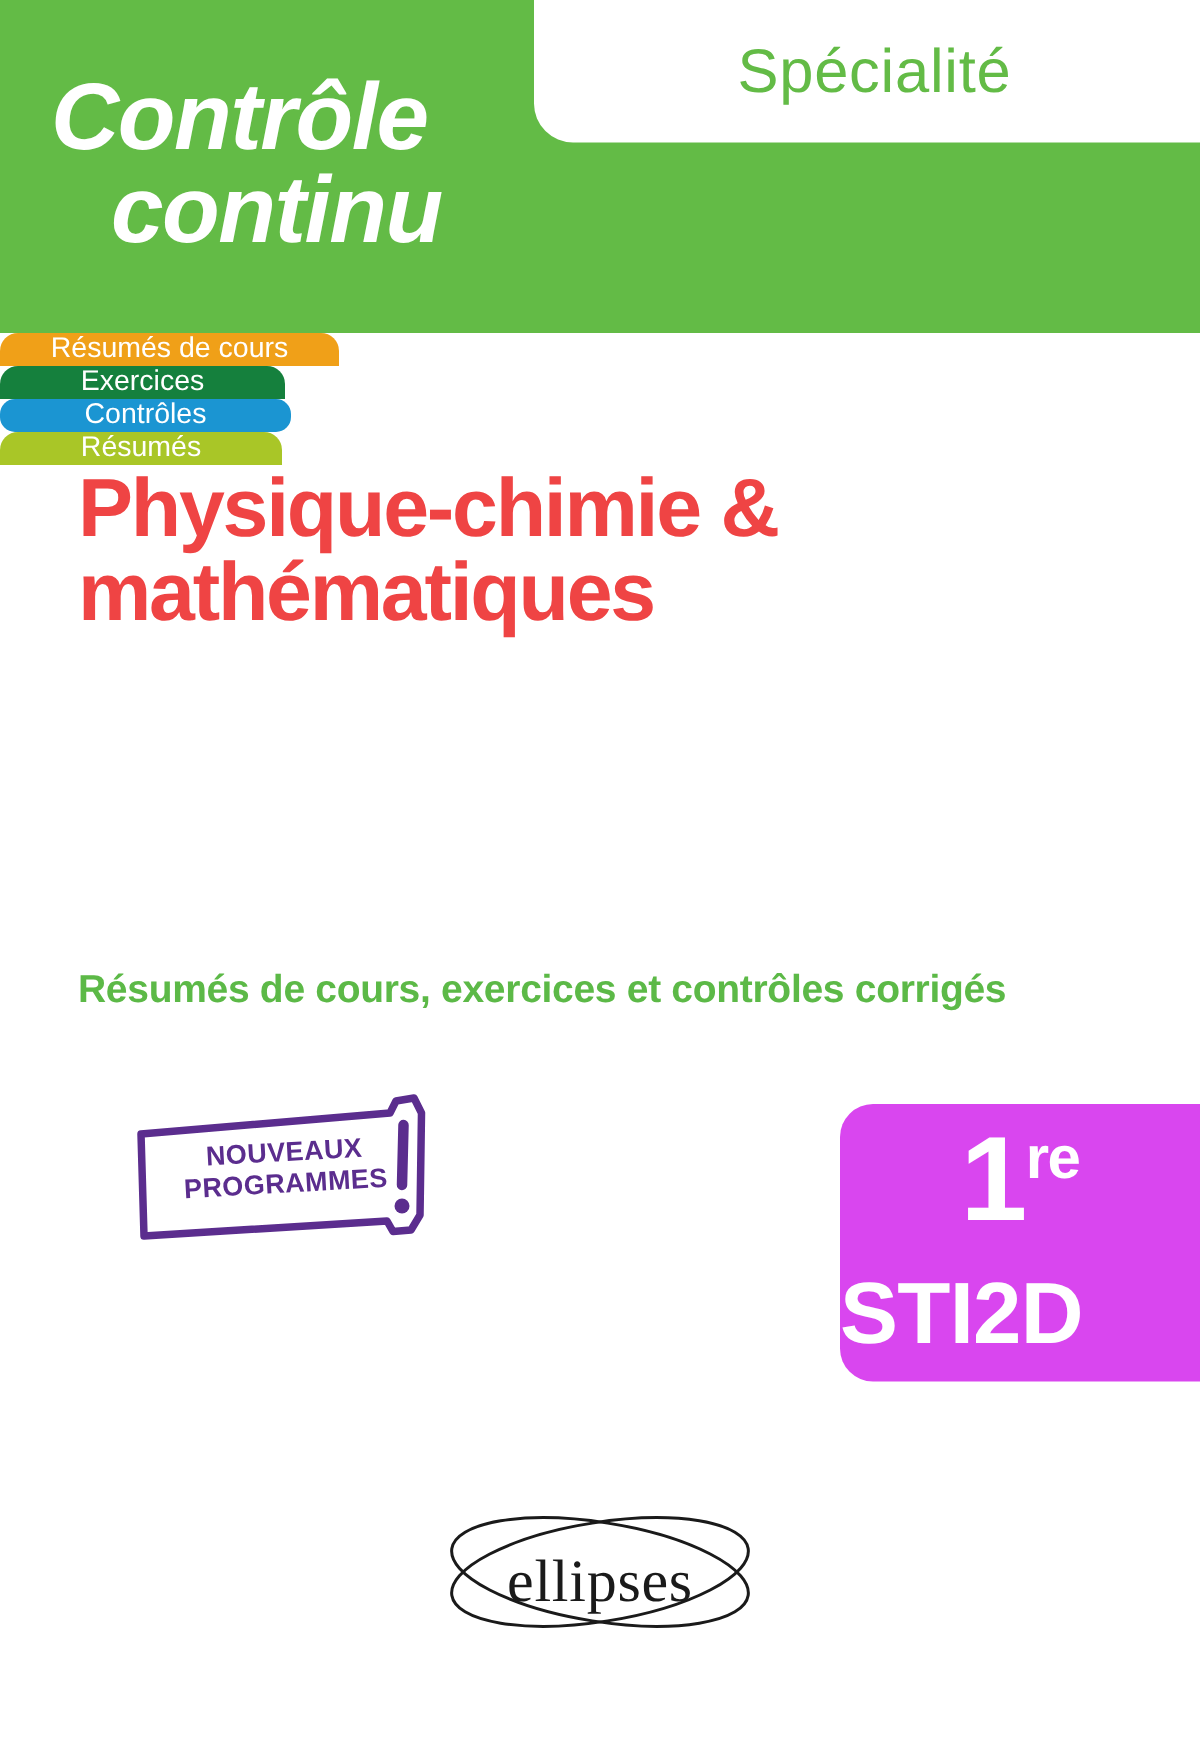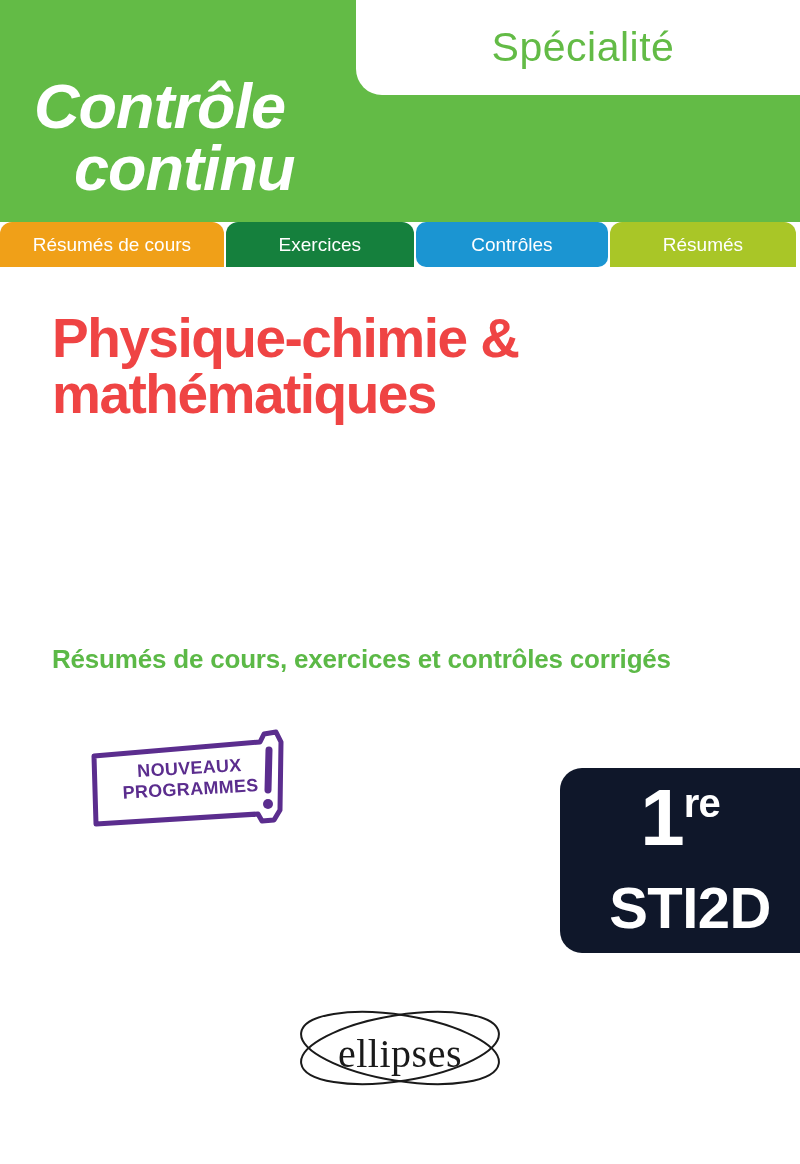--- a/index.html
+++ b/index.html
@@ -44,30 +44,30 @@
   .cc-title {
     position: absolute;
     left: 34px; top: 48px;
     width: 420px;
     color: #ffffff;
     font-size: 63px;
     line-height: 0.98;
     font-style: italic;
     font-weight: bold;
     letter-spacing: -1px;
-    margin-top: 28px;
   }
   .cc-title .l2 { display: block; padding-left: 40px; }
 
   
   .tabs {
     position: absolute;
     left: 0; top: 222px;
     width: 796px; height: 45px;
     display: flex;
+    flex-direction: column;
   }
   .tab {
     height: 45px;
     display: flex;
     align-items: center;
     justify-content: center;
     color: #ffffff;
     font-size: 19px;
     border-top-left-radius: 12px;
     border-top-right-radius: 12px;
@@ -116,23 +116,23 @@
     font-weight: bold;
     line-height: 1.15;
     letter-spacing: 0.3px;
     text-align: center;
     transform: rotate(-3.2deg);
   }
 
   
   .level-badge {
     position: absolute;
-    right: 0; top: 768px;
+    right: 0; top: 736px;
     width: 240px; height: 185px;
-    background: #0f172a;
+    background: #d946ef;
     border-top-left-radius: 22px;
     border-bottom-left-radius: 22px;
     color: #ffffff;
   }
   .level-num {
     position: absolute;
     left: 0; top: 4px;
     width: 240px;
     text-align: center;
     font-size: 80px;
@@ -141,21 +141,21 @@
   }
   .level-num sup {
     font-size: 40px;
     vertical-align: super;
     line-height: 0;
   }
   .level-stream {
     position: absolute;
     left: 0; top: 106px;
     width: 211px;
-    text-align: right;
+    text-align: left;
     font-size: 58px;
     font-weight: bold;
     letter-spacing: -0.5px;
   }
 
   
   .logo {
     position: absolute;
     left: 50%;
     transform: translateX(-50%);

